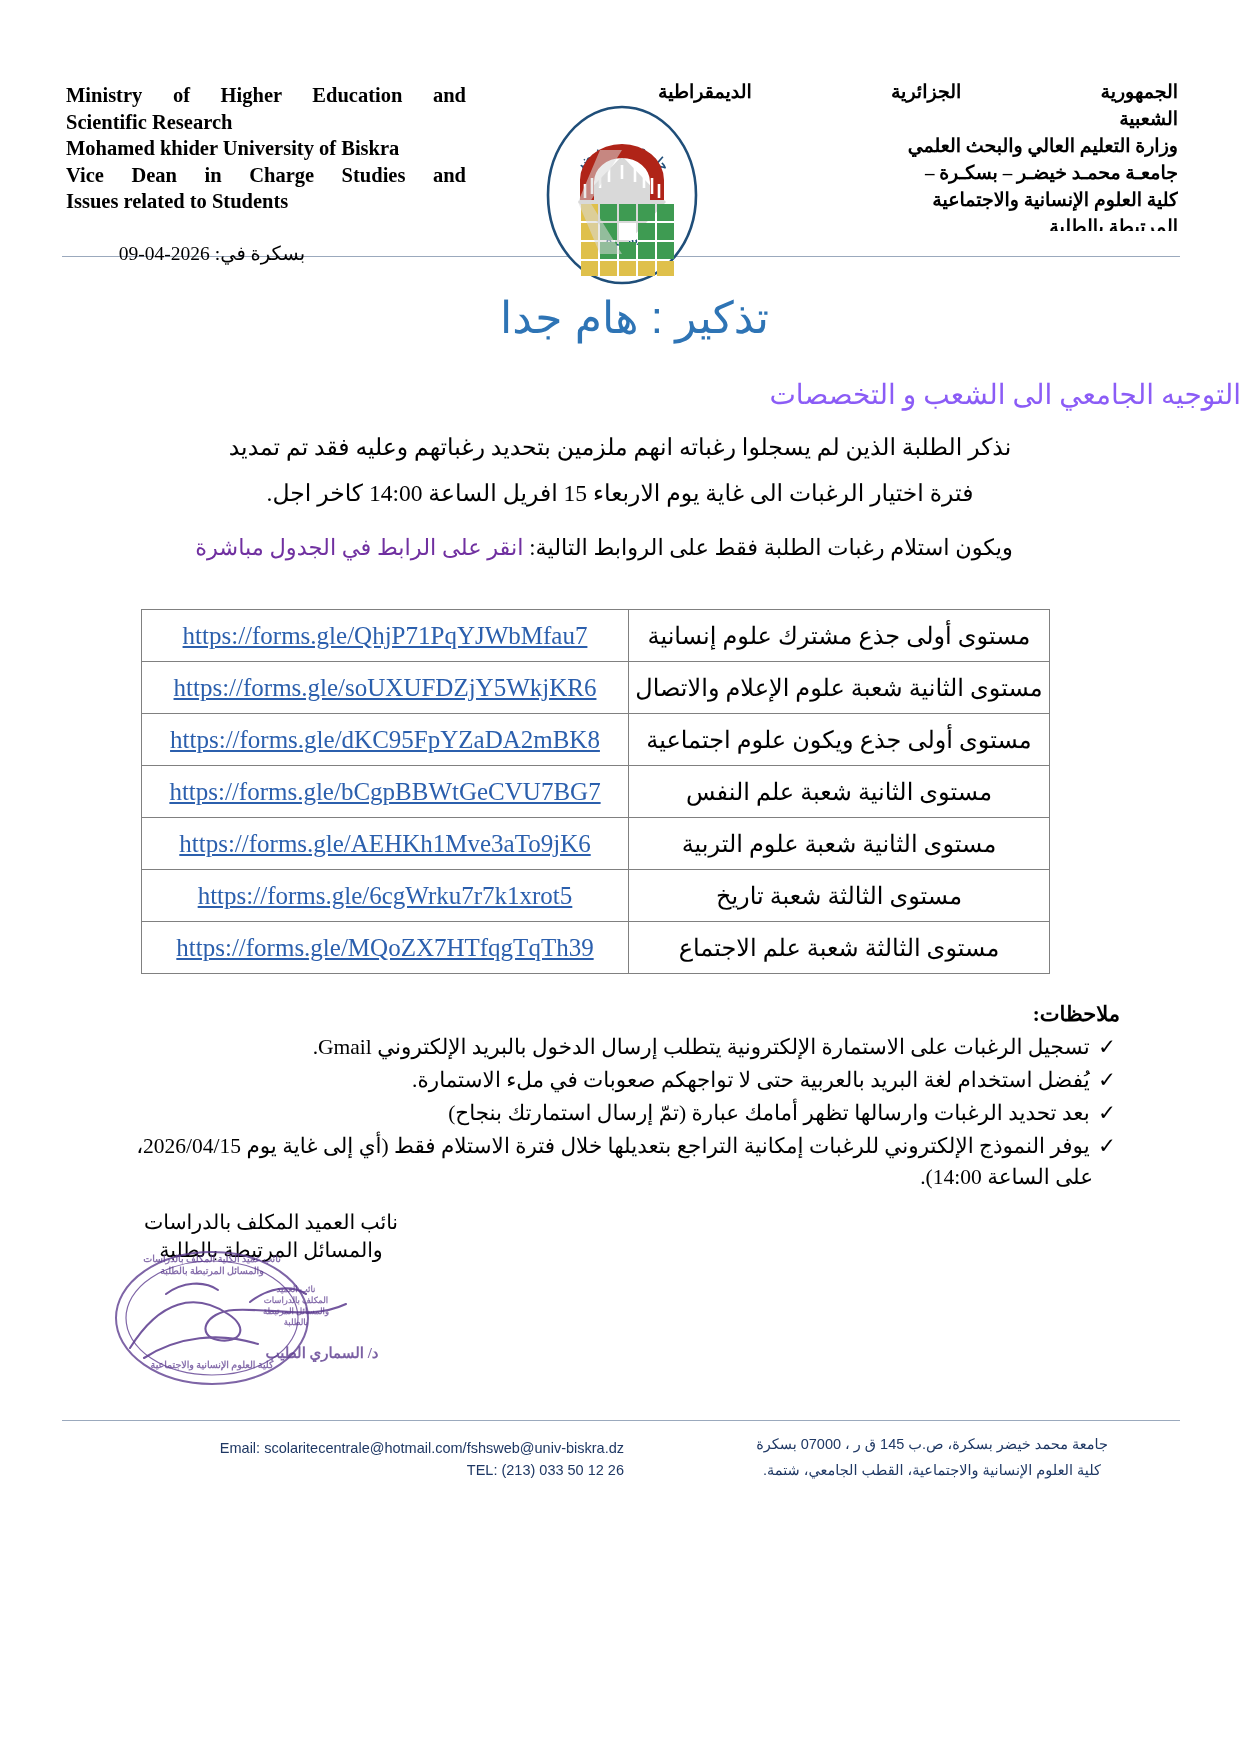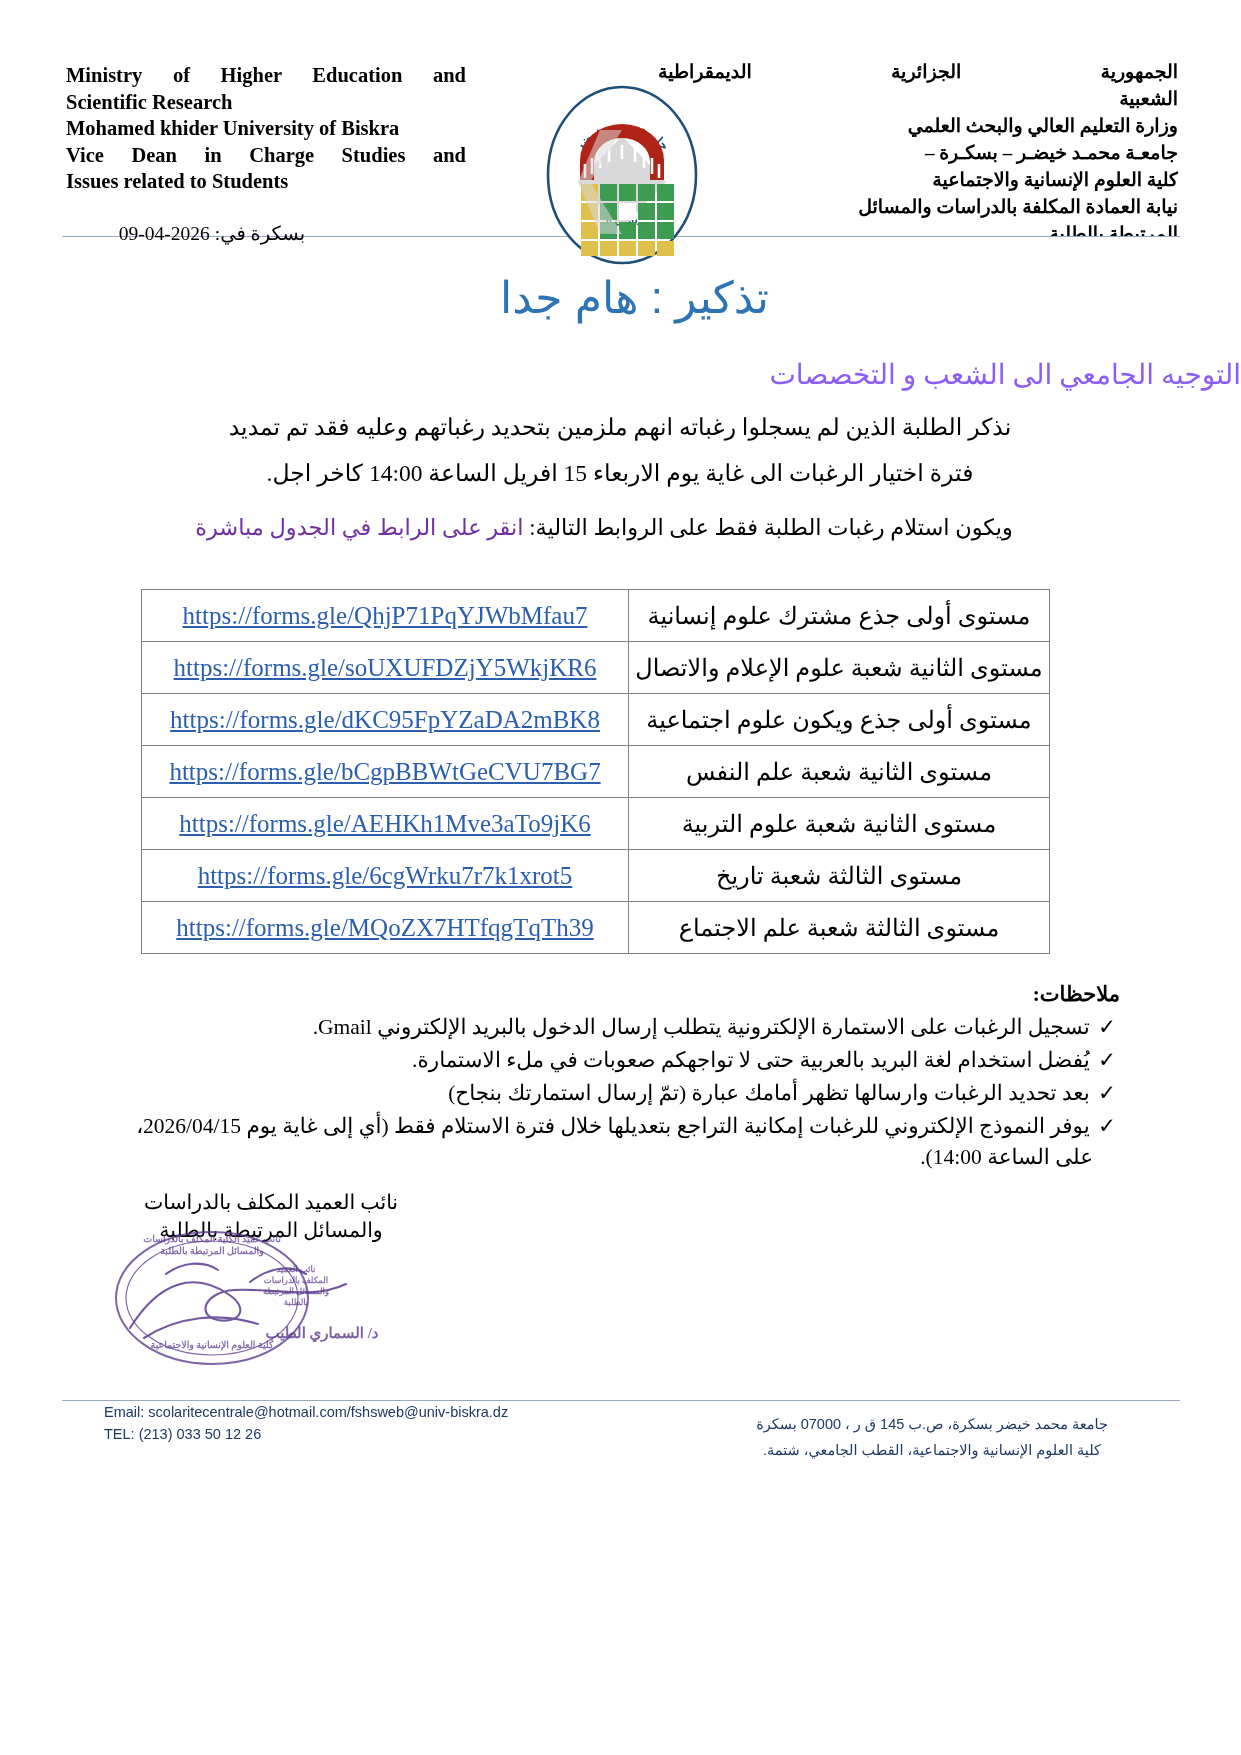--- a/index.html
+++ b/index.html
@@ -3,21 +3,21 @@
 <meta charset="utf-8">
 <style>
   html, body { margin:0; padding:0; background:#ffffff; }
   body {
     width:1241px; height:1755px;
     font-family:"Liberation Serif", serif;
     color:#000;
     position:relative;
     overflow:hidden;
   }
-  .page { position:absolute; inset:0; }
+  .page { position:absolute; inset:0;margin-top:20px; }
 
   
   .header {
     position:absolute; left:62px; top:46px; width:1118px; height:190px;
     border-bottom:1.5px solid #9ba9bd;
   }
   .hdr-en {
     position:absolute; left:4px; top:16px; width:400px;
     font-family:"Liberation Serif", serif;
     font-weight:bold; font-size:20.5px; line-height:26.5px;
@@ -127,22 +127,22 @@
     font-size:20.5px; line-height:28px;
   }
   .stamp { position:absolute; left:100px; top:1220px; width:330px; height:160px; }
 
   
   .footer {
     position:absolute; left:62px; top:1400px; width:1118px; height:90px;
     border-top:1.5px solid #9ba9bd;
   }
   .foot-left {
-    position:absolute; left:42px; top:0; width:520px;
-    direction:ltr; text-align:left;
+    position:absolute; left:42px; top:16px; width:520px;
+    direction:ltr; text-align:right;
     font-family:"Liberation Sans", sans-serif;
     font-size:14.5px; line-height:22px; color:#1f3864;
   }
   .foot-right {
     position:absolute; right:8px; top:10px; width:480px;
     direction:rtl; text-align:center;
     font-family:"Liberation Sans", sans-serif;
     font-size:14.5px; line-height:26px; color:#1f3864;
   }
 </style>
@@ -160,21 +160,20 @@
       <span class="j">Vice Dean in Charge Studies and</span>
       <span>Issues related to Students</span>
     </div>
 
     <div class="hdr-ar">
       <div class="l1">الجمهورية الجزائرية الديمقراطية</div>
       <div>الشعبية</div>
       <div>وزارة التعليم العالي والبحث العلمي</div>
       <div>جامعـة محمـد خيضـر – بسكـرة –</div>
       <div>كلية العلوم الإنسانية والاجتماعية</div>
-      <div>نيابة العمادة المكلفة بالدراسات  والمسائل</div>
       <div class="clip">المرتبطة بالطلبة</div>
     </div>
 
     <svg class="logo" viewBox="0 0 165 182">
       <ellipse cx="82" cy="91" rx="74" ry="88" fill="#fff" stroke="#1F4E79" stroke-width="2.6"></ellipse>
 
       <defs>
         <path id="arcTop" d="M 26 96 A 58 66 0 0 1 138 96"></path>
         <path id="arcBot" d="M 30 96 A 54 62 0 0 0 134 96"></path>
       </defs>

